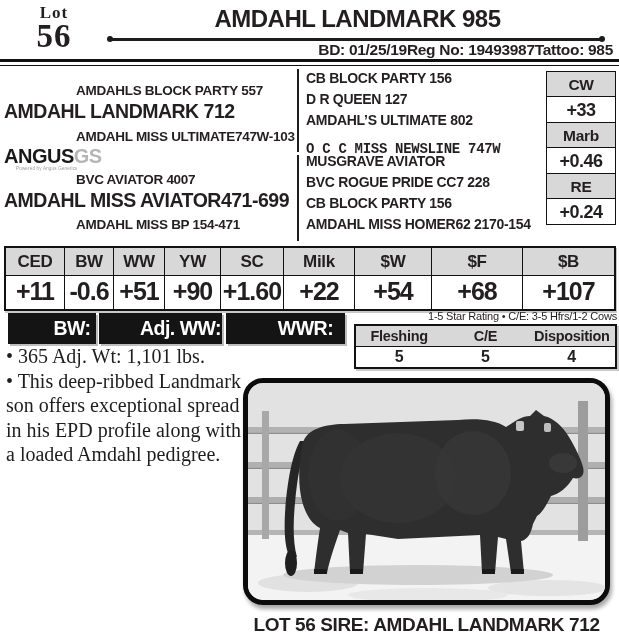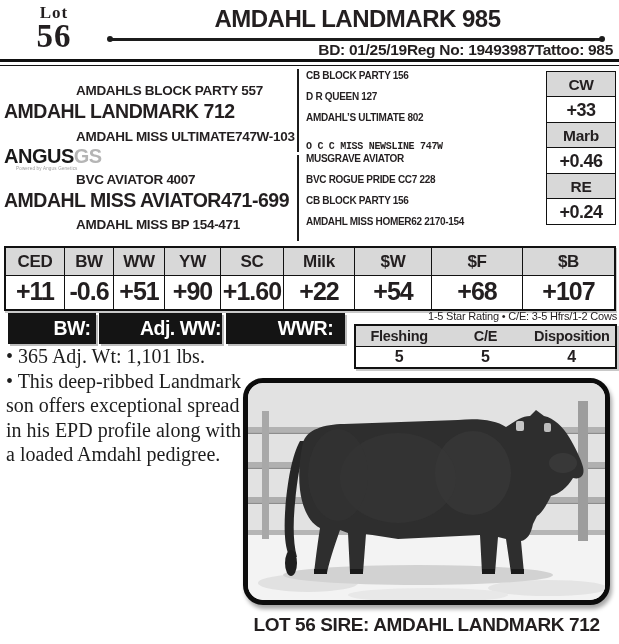--- a/index.html
+++ b/index.html
@@ -22,21 +22,21 @@
   .title-rule::before { left:-5px; } .title-rule::after { right:-5px; }
   .meta-row { position:absolute; left:98px; right:6px; top:41px; display:flex;
     justify-content:flex-end; font-size:15.5px; font-weight:bold; letter-spacing:-0.3px; }
   .dbl-rule { position:absolute; left:0; right:0; top:59px; height:7px;
     border-top:3.5px solid #111; border-bottom:1.5px solid #111; }
 
   
   .ped-small  { position:absolute; font-size:13.5px; font-weight:bold; letter-spacing:-0.3px; white-space:nowrap; }
   .ped-parent { position:absolute; font-size:19.5px; font-weight:bold; letter-spacing:-0.5px; white-space:nowrap; }
   .vline { position:absolute; left:297px; width:2px; background:#1c1c1c; }
-  .gen3-item { position:absolute; left:306px; font-size:10px; font-weight:bold; letter-spacing:-0.3px; white-space:nowrap; }
+  .gen3-item { position:absolute; left:306px; font-size:14px; font-weight:bold; letter-spacing:-0.3px; white-space:nowrap; }
 
   .angus-logo { position:absolute; left:4px; top:146px; width:80px; line-height:1; }
   .angus-main { font-size:20px; font-weight:bold; letter-spacing:-0.5px; color:#181818; }
   .angus-sub  { font-size:20px; font-weight:bold; letter-spacing:-0.5px; color:#b5b5b5; }
   .angus-tag  { font-size:4.5px; color:#9a9a9a; letter-spacing:0.2px; margin-top:1px; margin-left:12px; }
 
   
   .carcass { position:absolute; left:546px; top:71px; width:70px; }
   .c-cell { height:27.2px; line-height:26px; text-align:center; border:1.8px solid #111; margin-top:-1.8px; }
   .c-cell:first-child { margin-top:0; }

